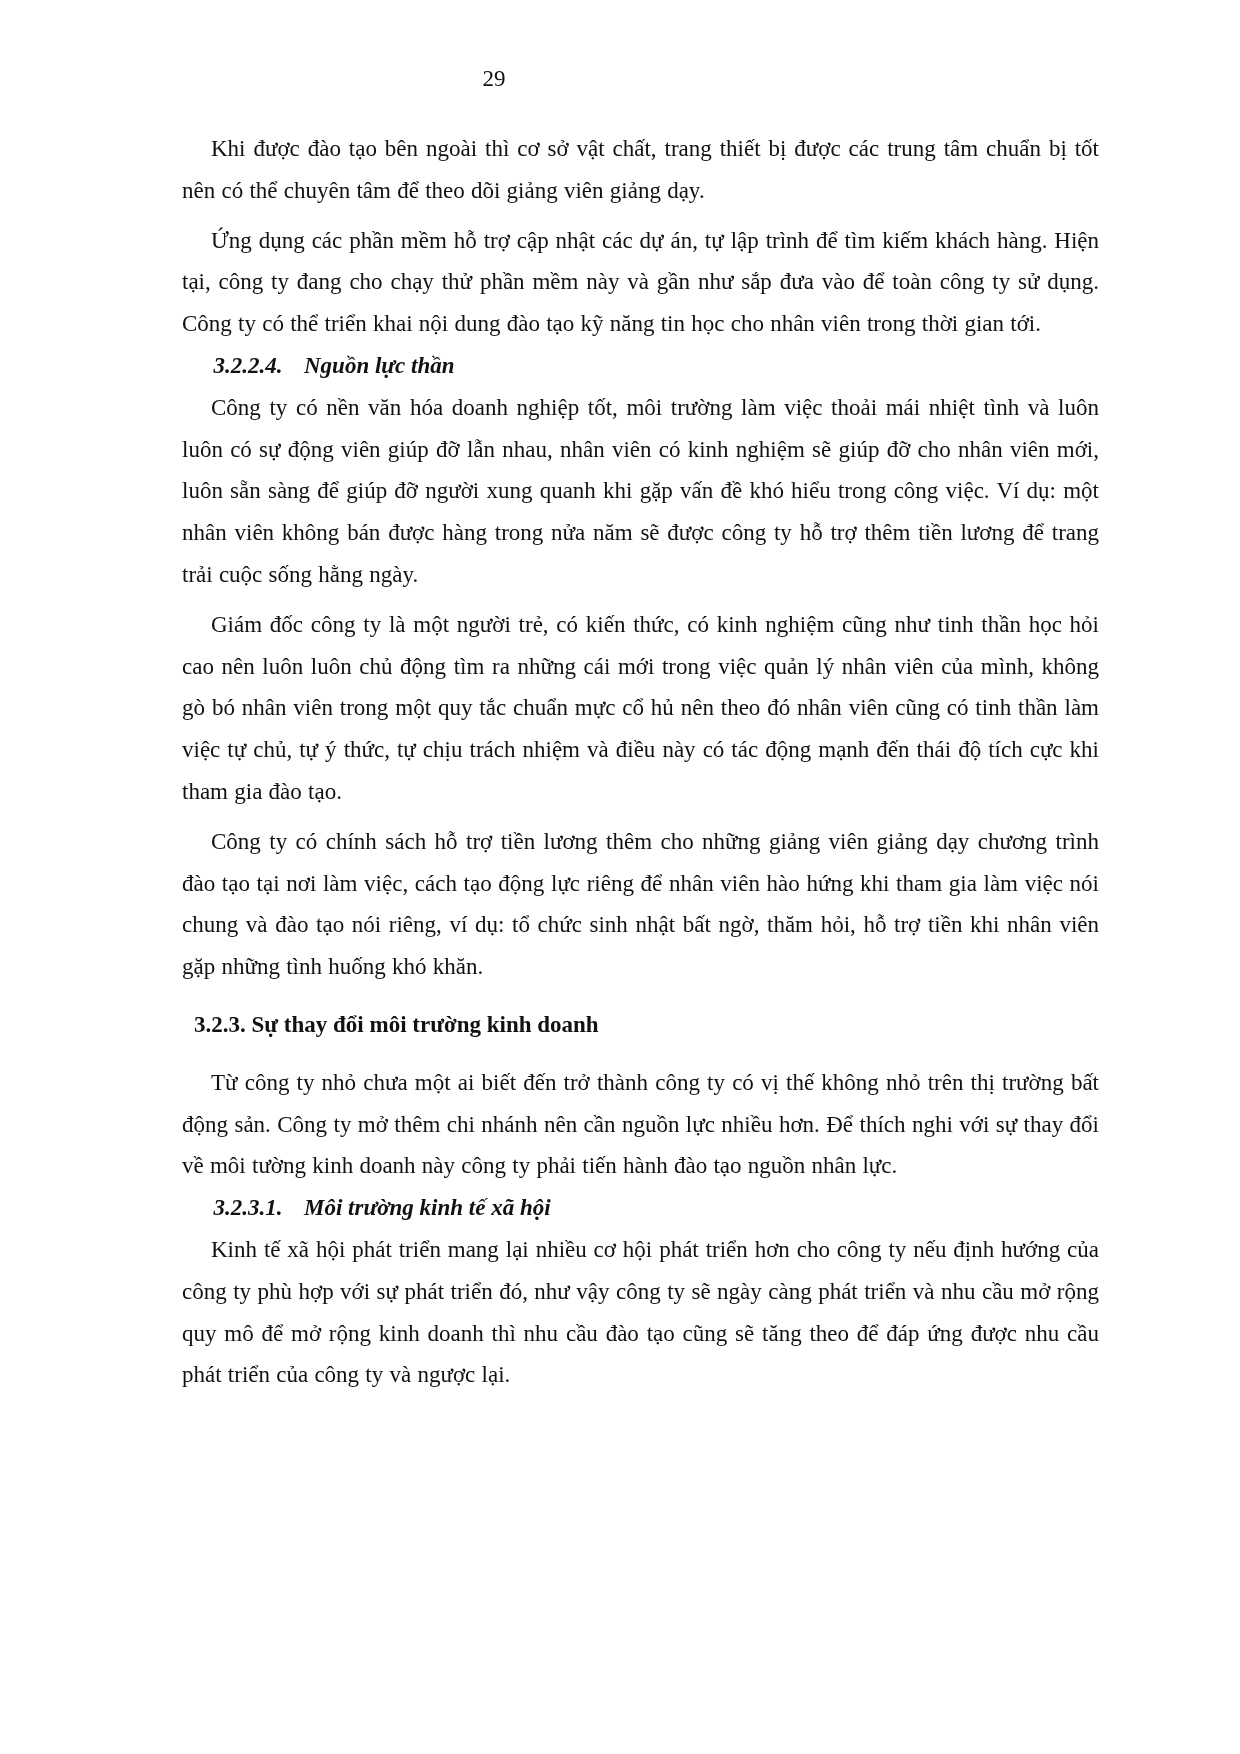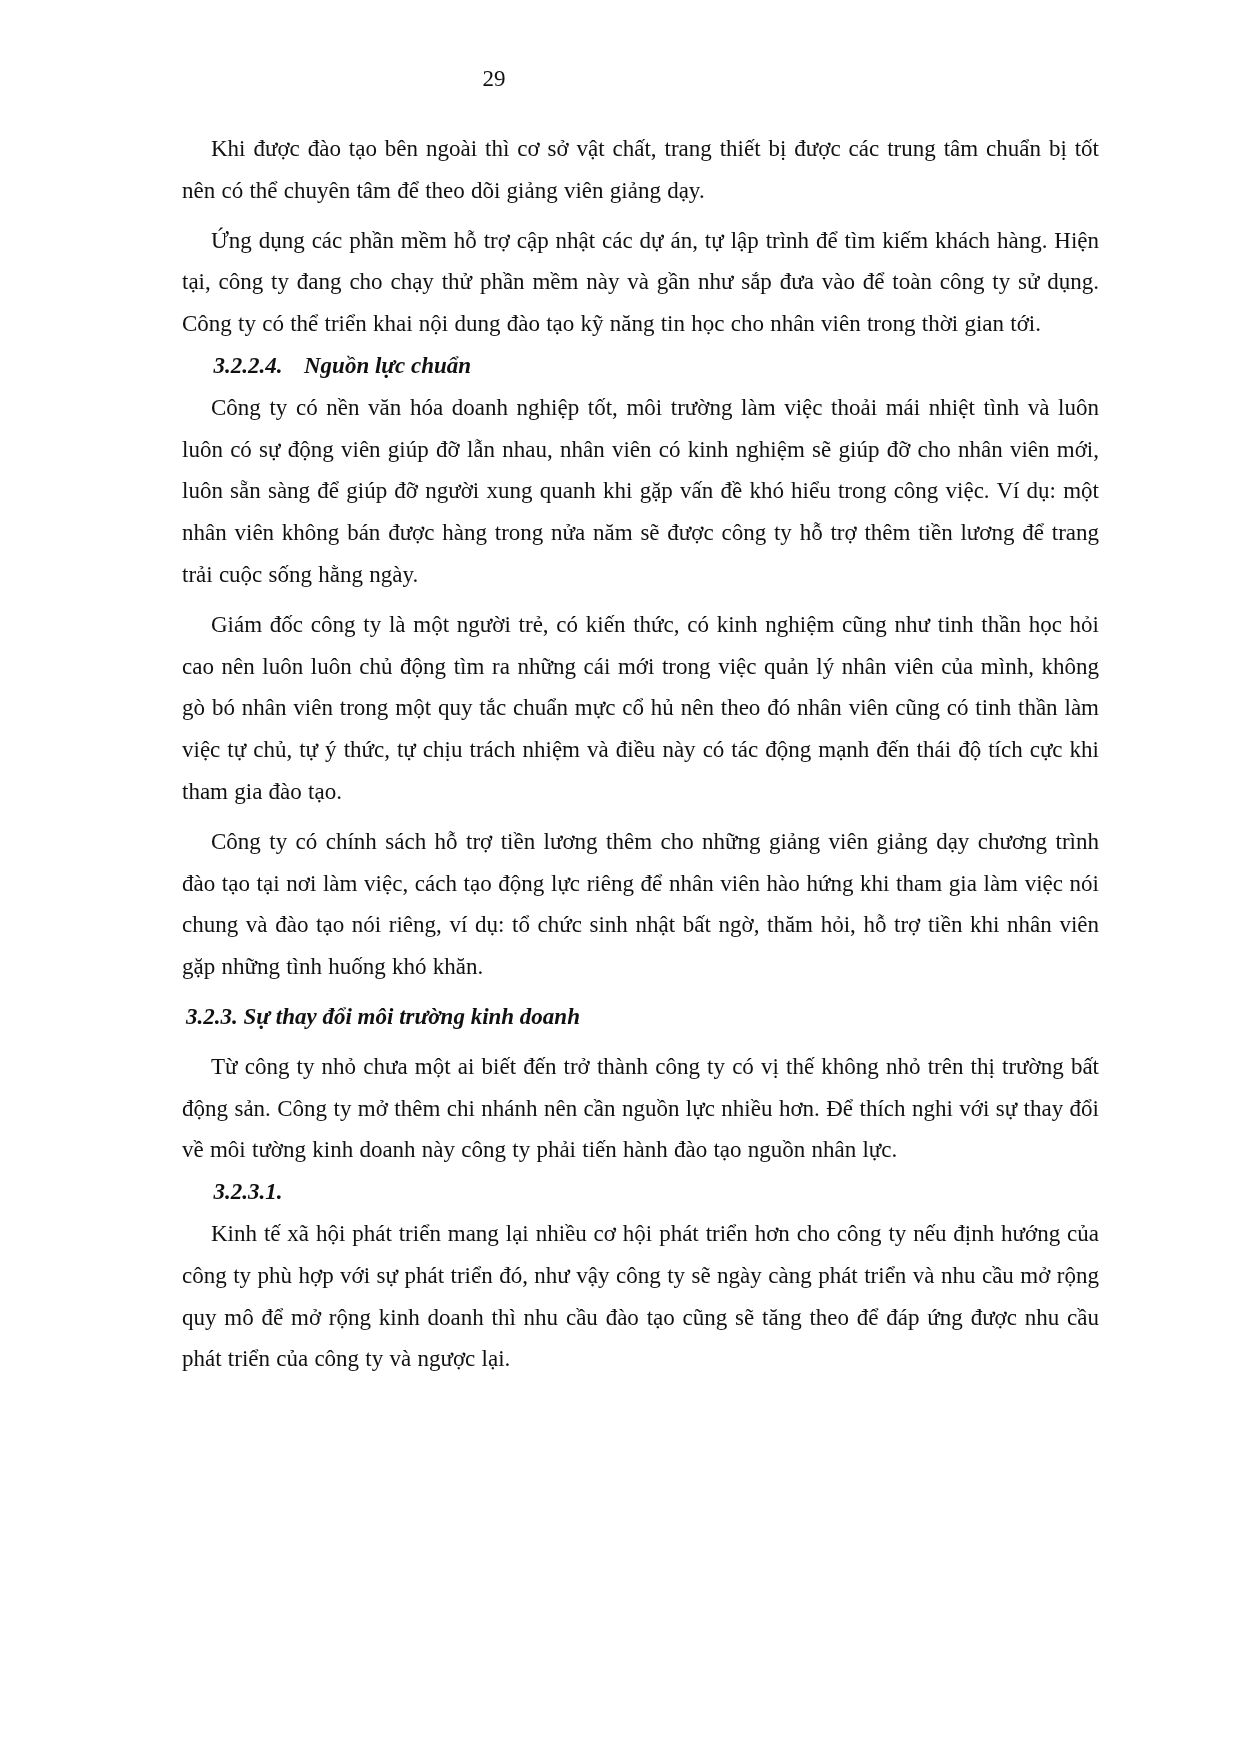--- a/index.html
+++ b/index.html
@@ -52,55 +52,55 @@
       font-style: italic;
       padding-left: 14px;
       display: flex;
       text-align: center;
     }
     h4.sub-heading .num {
       display: inline-block;
       width: 112px;
     }
     h3.section-heading {
-      margin: 8px;
+      margin: 16px;
       font-size: 23px;
       line-height: 41.8px;
       font-weight: bold;
-      font-style: italic;
     }
   </style>
 </head>
 <body>
 
 <div class="page-number">29</div>
 
 <div class="content">
 
   <p class="para">Khi được đào tạo bên ngoài thì cơ sở vật chất, trang thiết bị được các trung tâm chuẩn bị tốt nên có thể chuyên tâm để theo dõi giảng viên giảng dạy.</p>
   <div class="gap"></div>
 
   <p class="para">Ứng dụng các phần mềm hỗ trợ cập nhật các dự án, tự lập trình để tìm kiếm khách hàng. Hiện tại, công ty đang cho chạy thử phần mềm này và gần như sắp đưa vào để toàn công ty sử dụng. Công ty có thể triển khai nội dung đào tạo kỹ năng tin học cho nhân viên trong thời gian tới.</p>
 
   <h4 class="sub-heading">
     <span class="num">3.2.2.4.</span>
-    <span>Nguồn lực chuẩn</span>
+    <span>Nguồn lực thần</span>
   </h4>
 
   <p class="para">Công ty có nền văn hóa doanh nghiệp tốt, môi trường làm việc thoải mái nhiệt tình và luôn luôn có sự động viên giúp đỡ lẫn nhau, nhân viên có kinh nghiệm sẽ giúp đỡ cho nhân viên mới, luôn sẵn sàng để giúp đỡ người xung quanh khi gặp vấn đề khó hiểu trong công việc. Ví dụ: một nhân viên không bán được hàng trong nửa năm sẽ được công ty hỗ trợ thêm tiền lương để trang trải cuộc sống hằng ngày.</p>
   <div class="gap"></div>
 
   <p class="para">Giám đốc công ty là một người trẻ, có kiến thức, có kinh nghiệm cũng như tinh thần học hỏi cao nên luôn luôn chủ động tìm ra những cái mới trong việc quản lý nhân viên của mình, không gò bó nhân viên trong một quy tắc chuẩn mực cổ hủ nên theo đó nhân viên cũng có tinh thần làm việc tự chủ, tự ý thức, tự chịu trách nhiệm và điều này có tác động mạnh đến thái độ tích cực khi tham gia đào tạo.</p>
   <div class="gap"></div>
 
   <p class="para">Công ty có chính sách hỗ trợ tiền lương thêm cho những giảng viên giảng dạy chương trình đào tạo tại nơi làm việc, cách tạo động lực riêng để nhân viên hào hứng khi tham gia làm việc nói chung và đào tạo nói riêng, ví dụ: tổ chức sinh nhật bất ngờ, thăm hỏi, hỗ trợ tiền khi nhân viên gặp những tình huống khó khăn.</p>
 
   <h3 class="section-heading">3.2.3. Sự thay đổi môi trường kinh doanh</h3>
 
   <p class="para">Từ công ty nhỏ chưa một ai biết đến trở thành công ty có vị thế không nhỏ trên thị trường bất động sản. Công ty mở thêm chi nhánh nên cần nguồn lực nhiều hơn. Để thích nghi với sự thay đổi về môi tường kinh doanh này công ty phải tiến hành đào tạo nguồn nhân lực.</p>
 
   <h4 class="sub-heading">
     <span class="num">3.2.3.1.</span>
+    <span>Môi trường kinh tế xã hội</span>
   </h4>
 
   <p class="para">Kinh tế xã hội phát triển mang lại nhiều cơ hội phát triển hơn cho công ty nếu định hướng của công ty phù hợp với sự phát triển đó, như vậy công ty sẽ ngày càng phát triển và nhu cầu mở rộng quy mô để mở rộng kinh doanh thì nhu cầu đào tạo cũng sẽ tăng theo để đáp ứng được nhu cầu phát triển của công ty và ngược lại.</p>
 
 </div>
 
 </body></html>

